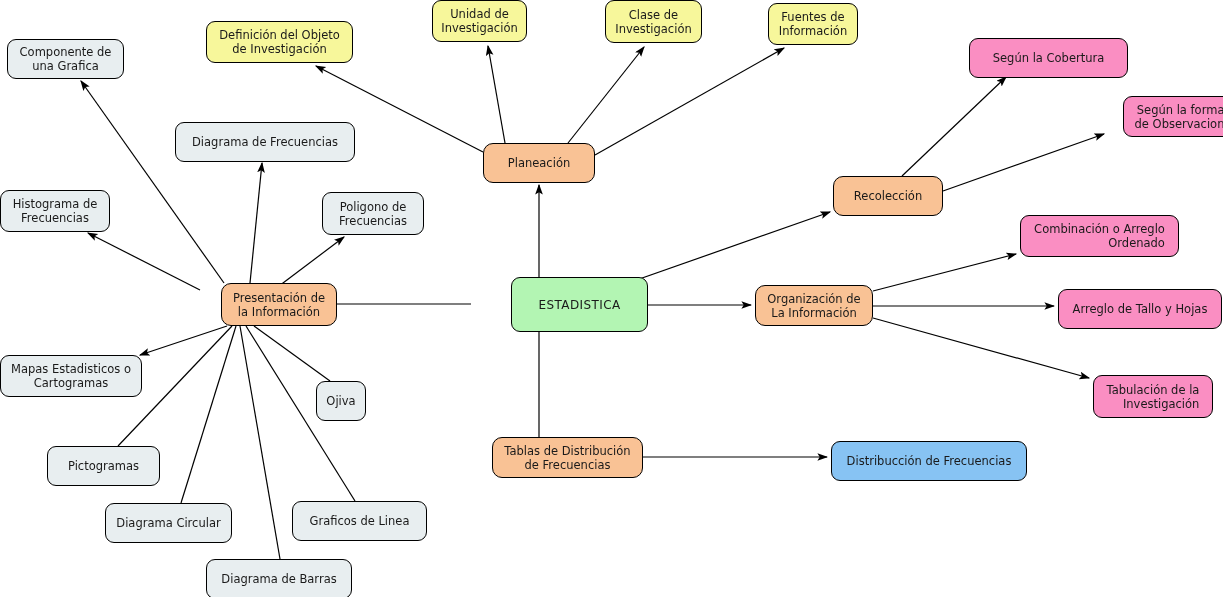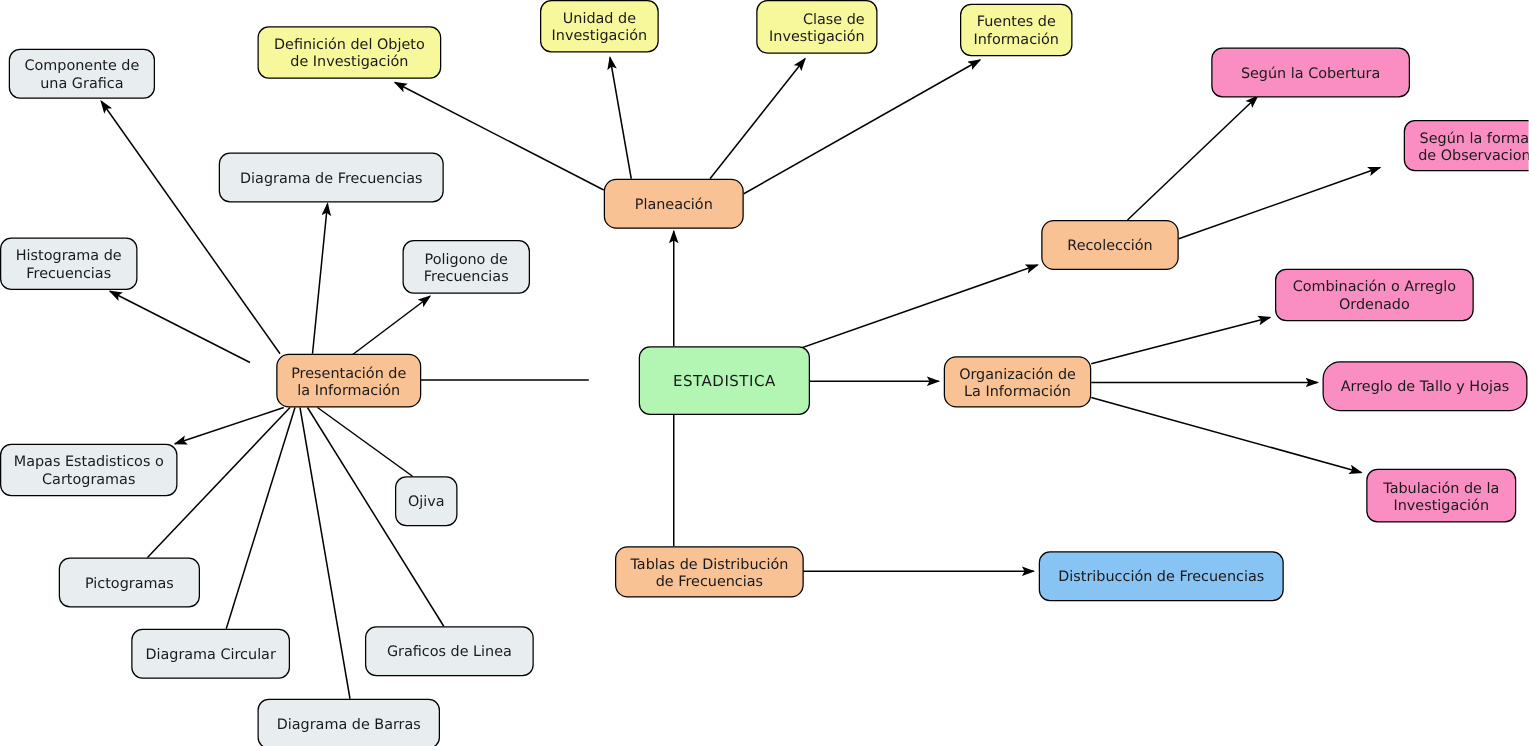--- a/index.html
+++ b/index.html
@@ -18,21 +18,21 @@
     font-size:11.5px;
     line-height:14px;
     color:#1a1a1a;
     padding:19px 6px;
     z-index:5;
     white-space:pre-line;
   }
   .c-green{background:#b3f5b3;}
   .c-orange{background:#f9c295;border-radius:10px;}
   .c-yellow{background:#f7f79b;}
-  .c-pink{background:#fa8ec2;}
+  .c-pink{background:#fa8ec2;text-align:right;}
   .c-blue{background:#87c3f3;}
   .c-grey{background:#e8eef0;}
   .node.center{font-size:12px;letter-spacing:.4px;margin-left:40px;}
 </style>
 </head>
 <body>
 
 <div id="canvas">
   <svg id="edges" xmlns="http://www.w3.org/2000/svg">
     <defs>
@@ -75,30 +75,30 @@
       <div class="node c-orange" style="left: 755px; top: 285px; width: 118px; height: 41px;">Organización de
 La Información</div>
       <div class="node c-orange" style="left: 176px; top: 283px; width: 116px; height: 43px; margin-left: 45px;">Presentación de
 la Información</div>
       <div class="node c-orange" style="left: 464px; top: 437px; width: 151px; height: 41px; margin-left: 28px;">Tablas de Distribución
 de Frecuencias</div>
       <div class="node c-yellow" style="left: 206px; top: 21px; width: 147px; height: 42px;">Definición del Objeto
 de Investigación</div>
       <div class="node c-yellow" style="left: 432px; top: 0px; width: 95px; height: 42px;">Unidad de
 Investigación</div>
-      <div class="node c-yellow" style="left: 605px; top: 0px; width: 97px; height: 43px; text-align: right;">Clase de
+      <div class="node c-yellow" style="left: 605px; top: 0px; width: 97px; height: 43px;">Clase de
 Investigación</div>
       <div class="node c-yellow" style="left: 768px; top: 3px; width: 90px; height: 42px;">Fuentes de
 Información</div>
       <div class="node c-pink" style="left: 969px; top: 38px; width: 159px; height: 37px;">Según  la Cobertura</div>
       <div class="node c-pink" style="left: 1107px; top: 96px; width: 113px; height: 41px; margin-left: 16px;">Según la forma
 de Observacion</div>
       <div class="node c-pink" style="left: 1020px; top: 215px; width: 159px; height: 42px;">Combinación o Arreglo
 Ordenado</div>
-      <div class="node c-pink" style="left: 1058px; top: 289px; width: 164px; height: 37px; border-radius: 14px;">Arreglo de Tallo y Hojas</div>
+      <div class="node c-pink" style="left: 1058px; top: 289px; width: 164px; height: 37px;">Arreglo de Tallo y Hojas</div>
       <div class="node c-pink" style="left: 1093px; top: 375px; width: 120px; height: 43px;">Tabulación de la
 Investigación</div>
       <div class="node c-blue" style="left: 831px; top: 441px; width: 196px; height: 33px;">Distribucción de Frecuencias</div>
       <div class="node c-grey" style="left: 7px; top: 39px; width: 117px; height: 40px;">Componente de
 una Grafica</div>
       <div class="node c-grey" style="left: 175px; top: 122px; width: 180px; height: 39px;">Diagrama de Frecuencias</div>
       <div class="node c-grey" style="left: 0px; top: 190px; width: 110px; height: 42px;">Histograma de
 Frecuencias</div>
       <div class="node c-grey" style="left: 322px; top: 192px; width: 102px; height: 43px;">Poligono de
 Frecuencias</div>

